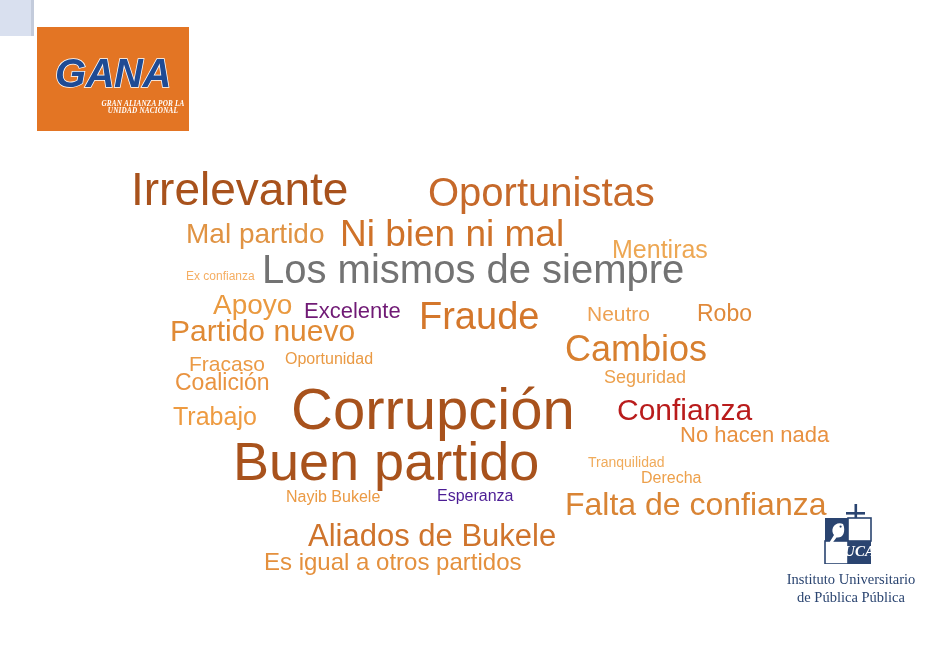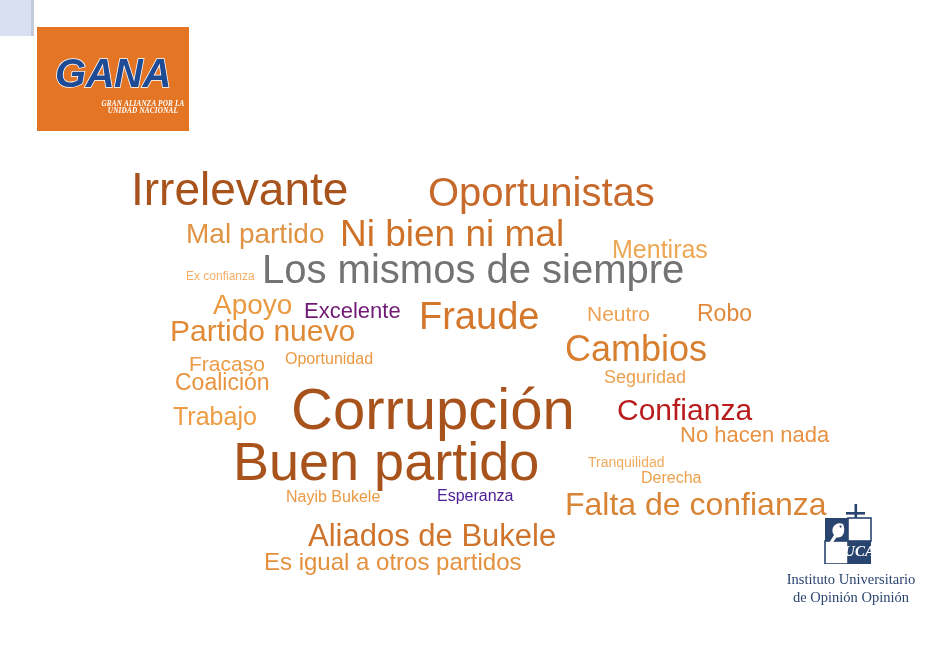--- a/index.html
+++ b/index.html
@@ -171,17 +171,17 @@
       <rect x="15" y="39" width="23" height="23" fill="#ffffff" stroke="#2a4470" stroke-width="1.6"></rect>
       <rect x="38" y="39" width="23" height="23" fill="#2a4470"></rect>
 
       <path d="M33 22 C29 20 24.5 22 23 25.5 C21.8 28.3 22.4 31 24 33 L20 39.5 L18.5 44.5 L22 41.5 L26.5 35.5 C29.5 36 32.2 34.6 33.4 32 C34.6 29.2 34.6 25.2 33 22 Z" fill="#ffffff"></path>
       <circle cx="30.6" cy="24.6" r="1.1" fill="#2a4470"></circle>
 
       <text x="49.5" y="54" font-family="Liberation Serif, serif" font-size="15" font-weight="bold" fill="#ffffff" text-anchor="middle" font-style="italic">UCA</text>
     </svg>
     <div id="iudop-caption">
       <div>Instituto Universitario</div>
-      <div>de Opinión Opinión</div>
+      <div>de Pública Pública</div>
     </div>
   </div>
 
 </div>
 
 </body></html>

